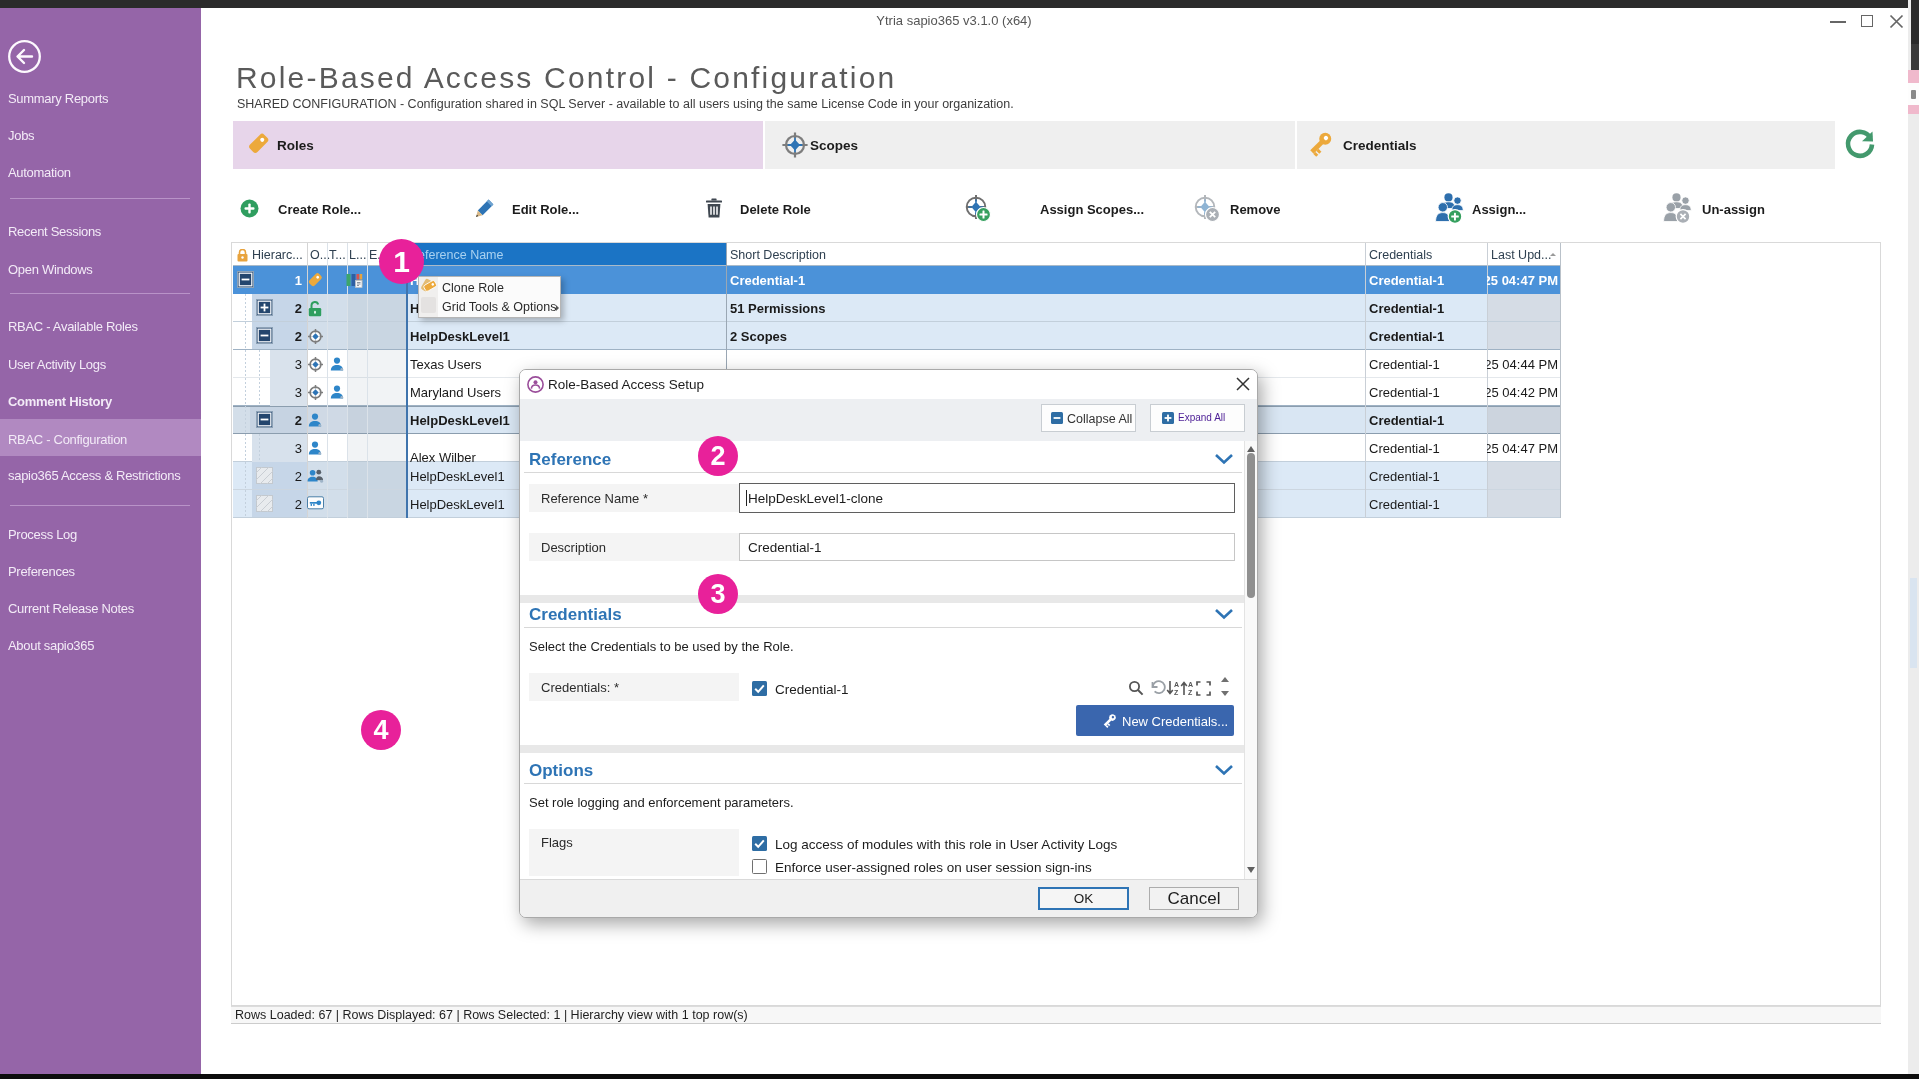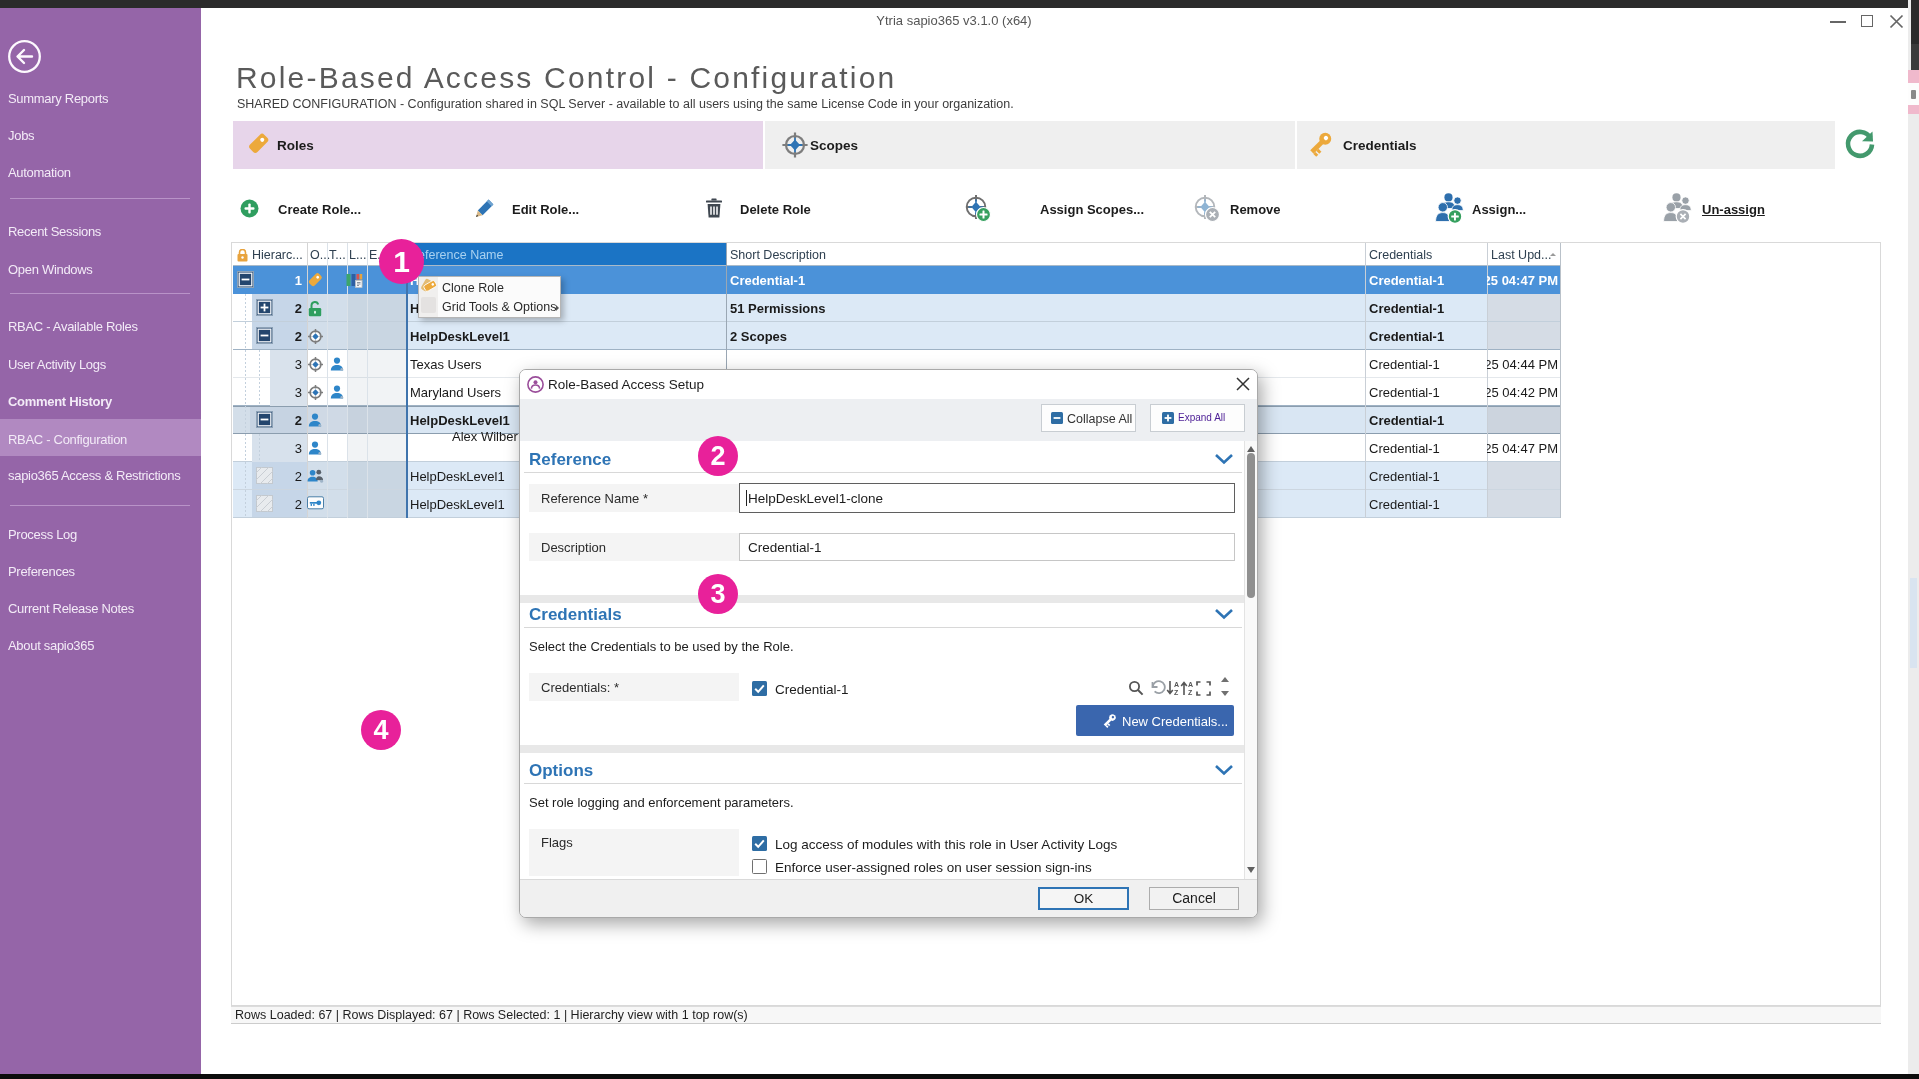--- a/index.html
+++ b/index.html
@@ -183,21 +183,21 @@
         <circle cx="20" cy="24.5" r="6.8" fill="#aaafb5" stroke="#fff" stroke-width="1.2"></circle>
         <path d="M17.4 21.9 L22.6 27.1 M22.6 21.9 L17.4 27.1" stroke="#fff" stroke-width="1.7"></path>
       </svg>
     </div>
 <div class="a b" style="left:278px;top:202px;font-size:13px;color:#1c1c1c;">Create Role...</div>
 <div class="a b" style="left:512px;top:202px;font-size:13px;color:#1c1c1c;">Edit Role...</div>
 <div class="a b" style="left:740px;top:202px;font-size:13px;color:#1c1c1c;">Delete Role</div>
 <div class="a b" style="left:1040px;top:202px;font-size:13px;color:#1c1c1c;">Assign Scopes...</div>
 <div class="a b" style="left:1230px;top:202px;font-size:13px;color:#1c1c1c;">Remove</div>
 <div class="a b" style="left:1472px;top:202px;font-size:13px;color:#1c1c1c;">Assign...</div>
-<div class="a b" style="left:1702px;top:202px;font-size:13px;color:#1c1c1c;text-decoration:underline;">Un-assign</div>
+<div class="a b" style="left:1702px;top:202px;font-size:13px;color:#1c1c1c;">Un-assign</div>
 
 <div class="a" id="grid" style="left:231px;top:242px;width:1650px;height:764px;border:1px solid #d9d9d9;background:#fff;"></div>
 
 <div class="a" style="left:231px;top:1006px;width:1650px;height:18px;background:#f7f7f7;border-top:1px solid #dcdcdc;border-bottom:1px solid #cccccc;"></div>
 <div class="a" style="left:235px;top:1008px;font-size:12.5px;color:#1e1e1e;">Rows Loaded: 67 | Rows Displayed: 67 | Rows Selected: 1 | Hierarchy view with 1 top row(s)</div>
 
 <div class="a" style="left:233px;top:266px;width:1328px;height:28px;background:#4b92d9;"></div>
 <div class="a" style="left:233px;top:294px;width:1328px;height:28px;background:#dce9f6;border-bottom:1px solid #c2cfdb;"></div>
 <div class="a" style="left:233px;top:322px;width:1328px;height:28px;background:#dce9f6;border-bottom:1px solid #9fb2c4;"></div>
 <div class="a" style="left:233px;top:350px;width:1328px;height:28px;background:#ffffff;border-bottom:1px solid #e4e8ec;"></div>
@@ -412,21 +412,21 @@
         <rect x="6.2" y="7.7" width="1.4" height="2.2" fill="#2e86c9"></rect>
       </svg>
     </div>
 
 <div class="rname b" style="top:273px;color:#fff;">HelpDeskManager1</div>
 <div class="rname b" style="top:301px;">HelpDeskManager1</div>
 <div class="rname b" style="top:329px;">HelpDeskLevel1</div>
 <div class="rname" style="top:357px;">Texas Users</div>
 <div class="rname" style="top:385px;">Maryland Users</div>
 <div class="rname b" style="top:413px;">HelpDeskLevel1</div>
-<div class="rname" style="top:429px;margin-left:42px;">Alex Wilber</div>
+<div class="rname" style="top:450px;">Alex Wilber</div>
 <div class="rname" style="top:469px;">HelpDeskLevel1</div>
 <div class="rname" style="top:497px;">HelpDeskLevel1</div>
 <div class="gcell b" style="left:730px;top:273px;color:#fff;">Credential-1</div>
 <div class="gcell b" style="left:730px;top:301px;">51 Permissions</div>
 <div class="gcell b" style="left:730px;top:329px;">2 Scopes</div>
 <div class="gcell b" style="left:1369px;top:273px;color:#fff;">Credential-1</div>
 <div class="gcell b" style="left:1369px;top:301px;">Credential-1</div>
 <div class="gcell b" style="left:1369px;top:329px;">Credential-1</div>
 <div class="gcell" style="left:1369px;top:357px;">Credential-1</div>
 <div class="gcell" style="left:1369px;top:385px;">Credential-1</div>
@@ -601,21 +601,21 @@
           <rect x="0.5" y="0.5" width="14" height="14" rx="1" fill="#fff" stroke="#707070"></rect>
         </svg>
       </div>
 <div class="a" style="left:255px;top:490px;font-size:13.5px;color:#1c1c1c;">Enforce user-assigned roles on user session sign-ins</div>
 <div class="a" style="left:724px;top:71px;width:14px;height:438px;background:#f9f9f9;border-left:1px solid #e3e3e3;"></div>
 <div class="a" style="left:727px;top:76px;width:0;height:0;border-left:4.5px solid transparent;border-right:4.5px solid transparent;border-bottom:6px solid #606060;"></div>
 <div class="a" style="left:727px;top:83px;width:8px;height:145px;background:#8f8f8f;border-radius:4px;"></div>
 <div class="a" style="left:727px;top:497px;width:0;height:0;border-left:4.5px solid transparent;border-right:4.5px solid transparent;border-top:6px solid #606060;"></div>
 <div class="a" style="left:0;top:509px;width:737px;height:40px;background:#f0f0f0;border-top:1px solid #d9d9d9;"></div>
 <div class="a" style="left:518px;top:517px;width:91px;height:23px;background:#f5f5f5;border:2px solid #2e74b5;text-align:center;font-size:13.5px;color:#1c1c1c;line-height:20px;">OK</div>
-<div class="a" style="left:629px;top:517px;width:90px;height:23px;background:#f2f2f2;border:1px solid #acacac;text-align:center;font-size:14px;color:#1c1c1c;line-height:21px;">Cancel</div>
+<div class="a" style="left:629px;top:517px;width:90px;height:23px;background:#f2f2f2;border:1px solid #acacac;text-align:center;font-size:17px;color:#1c1c1c;line-height:21px;">Cancel</div>
 </div>
 
 <div class="a" style="left:379px;top:239px;width:45px;height:45px;border-radius:50%;background:#e8219a;color:#fff;font-size:30px;font-weight:bold;text-align:center;line-height:45px;">1</div>
     <div class="a" style="left:698px;top:436px;width:40px;height:40px;border-radius:50%;background:#e8219a;color:#fff;font-size:27px;font-weight:bold;text-align:center;line-height:40px;">2</div>
     <div class="a" style="left:698px;top:574px;width:40px;height:40px;border-radius:50%;background:#e8219a;color:#fff;font-size:27px;font-weight:bold;text-align:center;line-height:40px;">3</div>
     <div class="a" style="left:361px;top:710px;width:40px;height:40px;border-radius:50%;background:#e8219a;color:#fff;font-size:27px;font-weight:bold;text-align:center;line-height:40px;">4</div>
 
 </div>
 
 </body></html>

